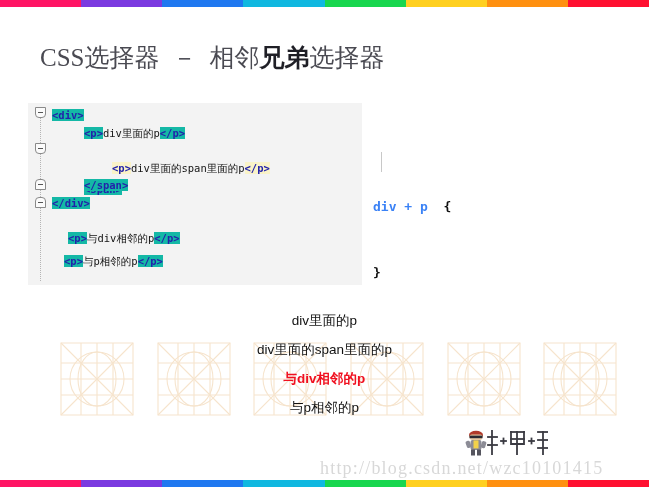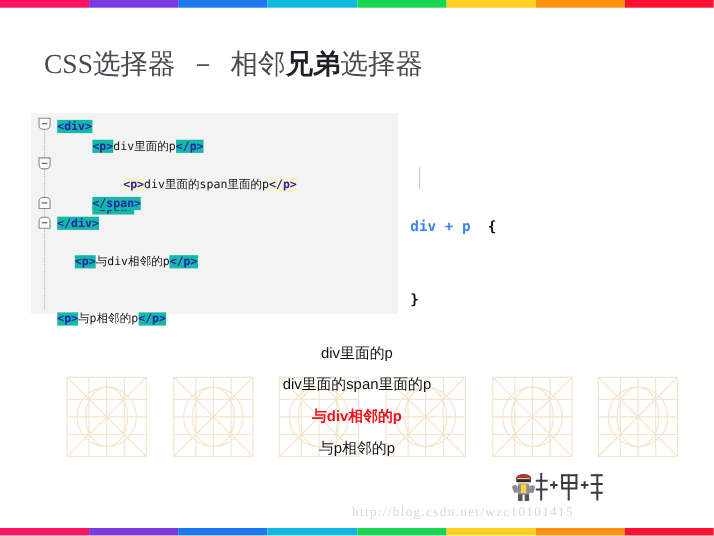--- a/index.html
+++ b/index.html
@@ -183,21 +183,21 @@
     left: 462px;
     top: 428px;
     width: 86px;
     height: 30px;
   }
   #csdn-watermark {
     position: absolute;
     left: 320px;
     top: 458px;
     font-family: "Liberation Serif", "DejaVu Serif", serif;
-    font-size: 12px;
+    font-size: 18px;
     color: #d8d8d8;
     letter-spacing: 1.2px;
     white-space: pre;
   }
 </style>
 </head>
 <body>
 
 <div id="slide">
 
@@ -229,21 +229,21 @@
       <div id="html-code-lines">
           <div class="code-line" style="top: 3px; padding-left: 0px;"><span class="tag">&lt;div&gt;</span></div>
           <div class="code-line" style="top: 20.6px; padding-left: 32px;"><span class="tag">&lt;p&gt;</span><span class="txt">div里面的p</span><span class="tag">&lt;/p&gt;</span></div>
           <div class="code-line" style="top: 38.2px; padding-left: 32px; margin-top: 39px;"><span class="tag">&lt;span&gt;</span></div>
           <div class="code-line" style="top: 55.8px; padding-left: 60px;"><span class="tag hl">&lt;p&gt;</span><span class="txt">div里面的span里面的p</span><span class="tag hl">&lt;/p&gt;</span></div>
           <div class="code-line" style="top: 73.4px; padding-left: 32px;"><span class="tag">&lt;/span&gt;</span></div>
           <div class="code-line" style="top: 91px; padding-left: 0px;"><span class="tag">&lt;/div&gt;</span></div>
           <div class="code-line" style="top: 108.6px; padding-left: 0px;"></div>
           <div class="code-line" style="top: 126.2px; padding-left: 16px;"><span class="tag">&lt;p&gt;</span><span class="txt">与div相邻的p</span><span class="tag">&lt;/p&gt;</span></div>
           <div class="code-line" style="top: 143.8px; padding-left: 0px;"></div>
-          <div class="code-line" style="top: 178px; padding-left: 0px;"><span class="tag">&lt;p&gt;</span><span class="txt">与p相邻的p</span><span class="tag">&lt;/p&gt;</span></div>
+          <div class="code-line" style="top: 149px; padding-left: 0px; margin-left: 12px;"><span class="tag">&lt;p&gt;</span><span class="txt">与p相邻的p</span><span class="tag">&lt;/p&gt;</span></div>
         </div>
     </div>
 
     <div id="css-code">
       <div class="css-indent-line"></div>
       <div><span class="css-sel">div + p</span><span class="css-punct">  </span><span class="css-punct">{</span></div>
       <div><span class="css-punct">}</span></div>
     </div>
 
   </div>

